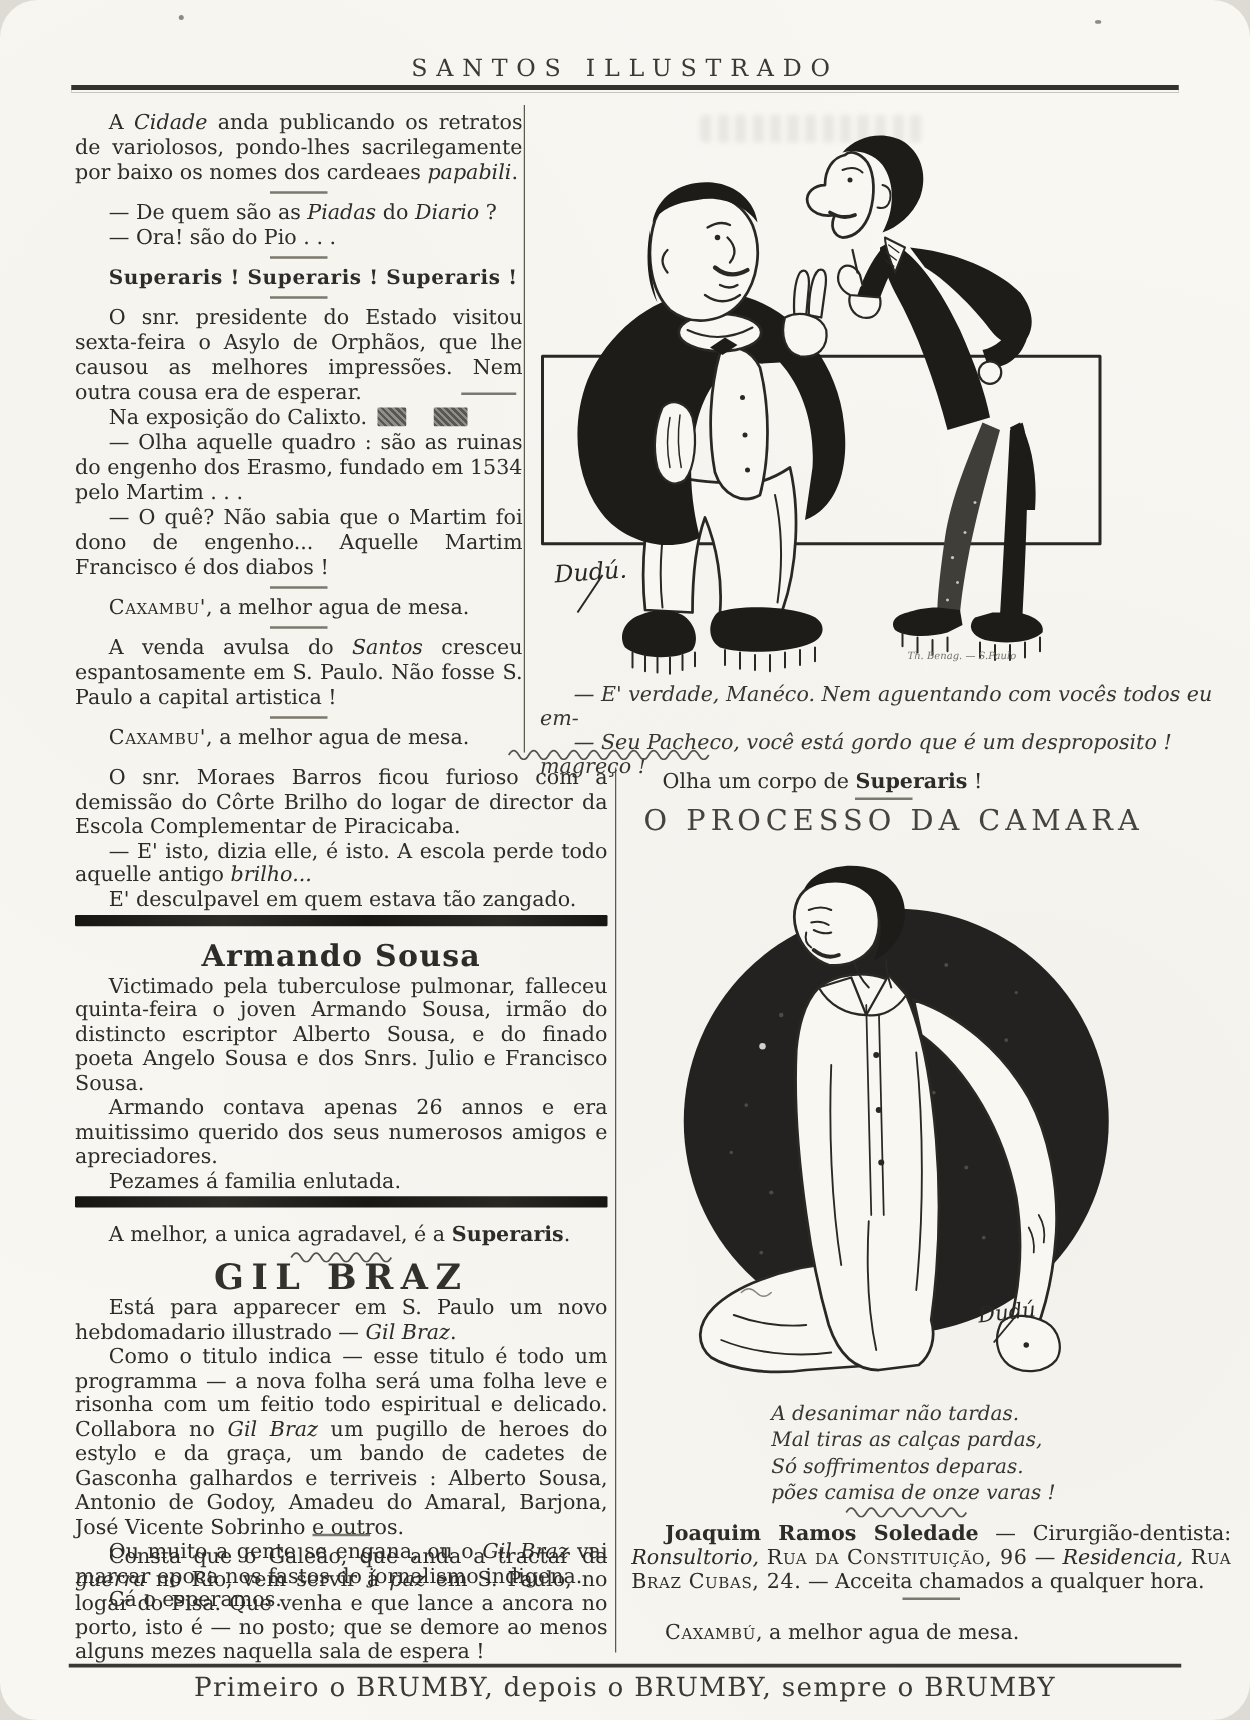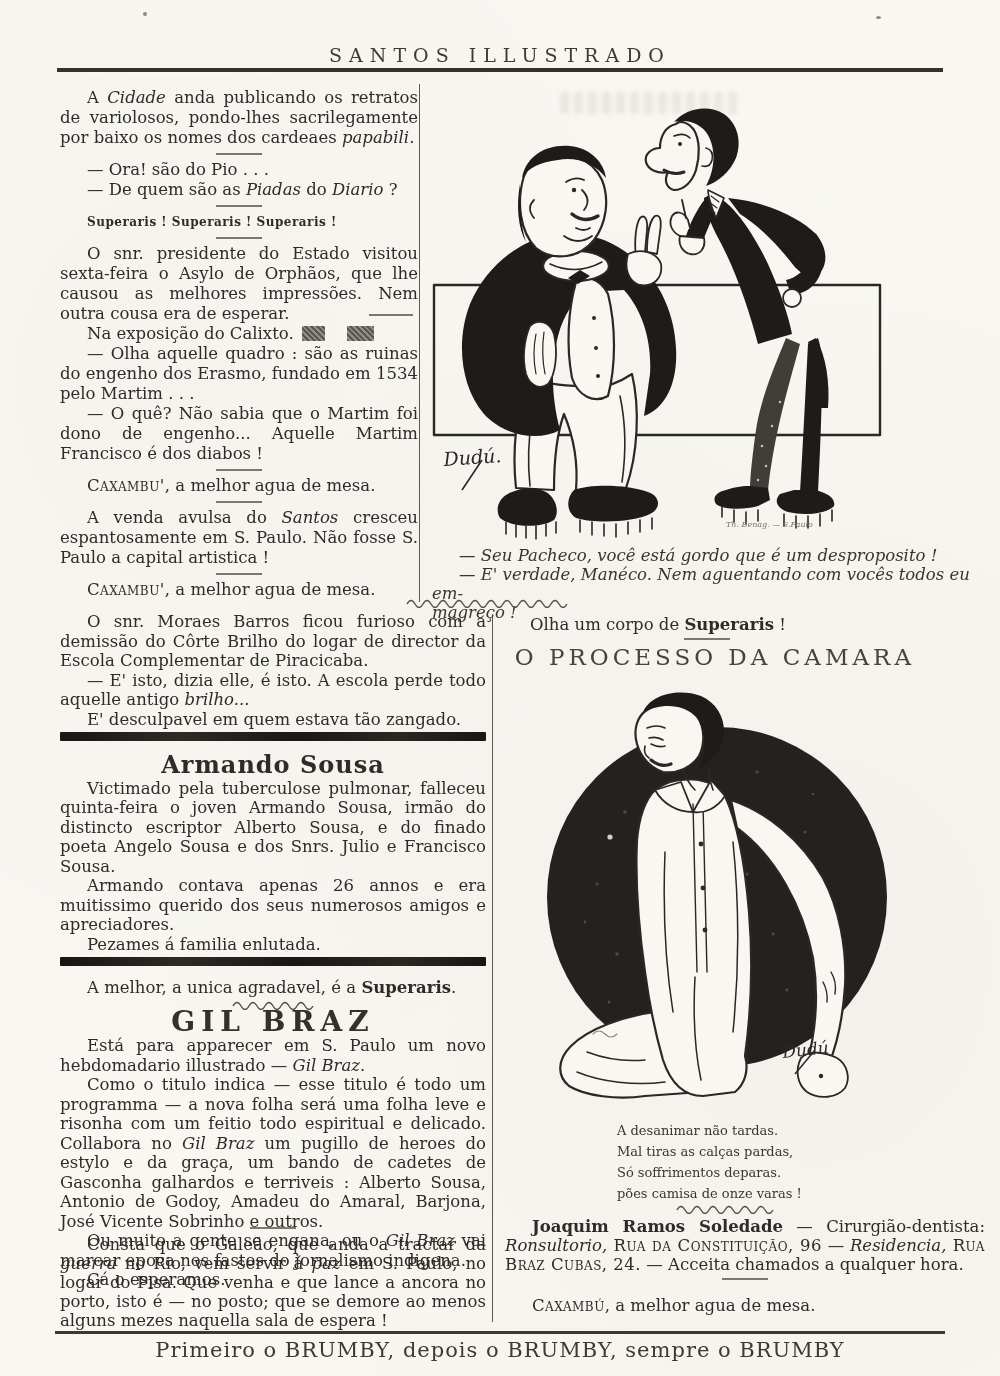--- a/index.html
+++ b/index.html
@@ -2,21 +2,21 @@
 <html><head>
 <meta charset="utf-8">
 <style>
   html,body{margin:0;padding:0;background:#dddbd4;}
   .page{
     position:relative;width:1000px;height:1376px;margin:0 auto;
     background:#f8f7f2;
     background-image:
       radial-gradient(ellipse at 18% 28%, rgba(60,55,40,.02), transparent 55%),
       radial-gradient(ellipse at 82% 70%, rgba(60,55,40,.03), transparent 60%);
-    color:#2e2c28;font-family:"DejaVu Serif", serif;overflow:hidden;
+    color:#2e2c28;font-family:"DejaVu Serif", serif;overflow:hidden;border-radius:30px;
   }
   p{margin:0;}
   .just{text-align:justify;}
   .ind{text-indent:27px;}
   i{}
   b{font-weight:bold;}
   .sc{font-variant:small-caps;letter-spacing:.5px;}
 
   .masthead{position:absolute;top:44px;left:0;width:100%;text-align:center;
     font-size:19px;letter-spacing:7px;color:#3c3a34;}
@@ -32,40 +32,40 @@
   .galeao-block{position:absolute;left:60px;top:1222px;width:426px;font-size:16.5px;line-height:19px;}
 
   .dash{width:46px;height:2px;background:#7b786f;margin:5px auto;}
   .inline-dash{display:inline-block;width:44px;height:2px;background:#7b786f;
     vertical-align:middle;margin-left:80px;}
   .smudge{display:inline-block;width:23px;height:15px;vertical-align:-2px;margin-left:8px;
     background:repeating-linear-gradient(45deg,#3d3b36 0 2px,#807d75 2px 4px);
     opacity:.85;border-radius:1px;}
   .smudge.s2{width:27px;margin-left:22px;}
 
-  .superaris-head{font-weight:bold;font-size:12px;letter-spacing:.5px;}
+  .superaris-head{font-weight:bold;font-size:16px;letter-spacing:.5px;}
 
   .bar{height:9px;margin:3px 0 2px;border-radius:1px;
     background:linear-gradient(90deg,#171613,#2d2b26 28%,#191815 55%,#2a2823 80%,#171613);}
   .armando-head{text-align:center;font-weight:bold;font-size:24px;margin:14px 0 4px;letter-spacing:1px;}
   .gil-head{text-align:center;font-weight:bold;font-size:28px;letter-spacing:6px;margin:1px 0 5px;color:#33312b;}
   .processo{font-size:23px;letter-spacing:4px;text-align:right;width:410px;
     color:#46443c;margin:7px 0 0;font-weight:normal;}
   .olha{padding-left:25px;margin-top:5px;}
 
   .cartoon1{position:absolute;left:428px;top:86px;width:560px;height:470px;}
   .caption1{position:absolute;left:432px;top:546px;width:556px;font-style:italic;
     font-size:16.5px;line-height:19px;color:#39362f;}
   .squig1{position:absolute;left:405px;top:599px;}
   .squig2{margin:3px auto 2px;width:84px;}
   .squig3{width:100px;margin:1px 0 2px 170px;}
   .squig svg, .squig1 svg{display:block;}
 
   .cartoon2{display:block;margin-top:5px;}
-  .poem{margin:3px 0 0 112px;line-height:21px;font-size:13px;color:#39362f;}
+  .poem{font-style:italic;margin:3px 0 0 112px;line-height:21px;font-size:16px;color:#39362f;}
   .dentist{text-align:justify;margin-top:3px;line-height:19px;}
   .colB .dash{margin:4px auto;width:46px;}
   .colB .dash.left-dash{margin:3px 255px 3px 179px;}
   .cax-line{margin-top:16px;}
 
   .foot-rule{position:absolute;left:55px;top:1331px;width:890px;height:3px;background:#3b3933;}
   .footer{position:absolute;left:0;top:1338px;width:100%;text-align:center;
     font-size:21px;color:#3c3a34;letter-spacing:1px;}
 
   .speck{position:absolute;background:#8d8a80;border-radius:50%;}
@@ -83,22 +83,22 @@
   <div class="ghost"></div>
   <div class="speck" style="left:143px;top:12px;width:4px;height:4px;"></div>
   <div class="speck" style="left:876px;top:16px;width:5px;height:3px;"></div>
 
   <div class="vr1"></div>
   <div class="vr2"></div>
 
   <div class="colA">
     <p class="just ind"><span>A </span><i>Cidade</i><span> anda publicando os retratos de variolosos, pondo-lhes sacrilegamente por baixo os nomes dos cardeaes </span><i>papabili</i><span>.</span></p>
     <div class="dash"></div>
+    <p class="ind"><span>— De quem são as </span><i>Piadas</i><span> do </span><i>Diario</i><span> ?</span></p>
     <p class="ind">— Ora! são do Pio . . .</p>
-    <p class="ind"><span>— De quem são as </span><i>Piadas</i><span> do </span><i>Diario</i><span> ?</span></p>
     <div class="dash"></div>
     <p class="ind superaris-head">Superaris !  Superaris !  Superaris !</p>
     <div class="dash"></div>
     <p class="just ind"><span>O snr. presidente do Estado visitou sexta-feira o Asylo de Orphãos, que lhe causou as melhores impressões. Nem outra cousa era de esperar.</span><span class="inline-dash"></span></p>
     <p class="ind"><span>Na exposição do Calixto.</span><span class="smudge"></span><span class="smudge s2"></span></p>
     <p class="just ind">— Olha aquelle quadro : são as ruinas do engenho dos Erasmo, fundado em 1534 pelo Martim . . .</p>
     <p class="just ind">— O quê? Não sabia que o Martim foi dono de engenho... Aquelle Martim Francisco é dos diabos !</p>
     <div class="dash"></div>
     <p class="ind"><span class="sc">Caxambu'</span><span>, a melhor agua de mesa.</span></p>
     <div class="dash"></div>
@@ -167,22 +167,22 @@
         <path d="M294,420 v11 M306,424 v12 M318,426 v12 M330,424 v11"></path>
         <path d="M356,428 v12 M368,430 v12 M380,430 v12 M392,428 v12 M404,424 v11"></path>
       </g>
     </g>
     <text x="16" y="380" font-size="19" font-style="italic" fill="#2a2825" transform="rotate(-4 16 380)">Dudú.</text>
     <path d="M34,404 L54,374" stroke="#2a2825" stroke-width="1.6"></path>
     <text x="298" y="441" font-size="8" font-style="italic" fill="#76736a">Th. Benag. — S.Paulo</text>
   </svg>
 
   <div class="caption1">
+    <p class="ind">— E' verdade, Manéco. Nem aguentando com vocês todos eu em-</p>
     <p class="ind">— Seu Pacheco, você está gordo que é um desproposito !</p>
-    <p class="ind">— E' verdade, Manéco. Nem aguentando com vocês todos eu em-</p>
     <p>magreço !</p>
   </div>
   <div class="squig1">
     <svg width="170" height="9" viewBox="0 0 170 9">
         <path d="M2,5 q4,-7 8,0 t8,0 t8,0 t8,0 t8,0 t8,0 t8,0 t8,0 t8,0 t8,0 t8,0 t8,0 t8,0 t8,0 t8,0 t8,0 t8,0 t8,0 t8,0 t8,0" fill="none" stroke="#55534b" stroke-width="1.4"></path>
       </svg>
   </div>
 
   <div class="colAB">
     <p class="just ind">O snr. Moraes Barros ficou furioso com a demissão do Côrte Brilho do logar de director da Escola Complementar de Piracicaba.</p>

